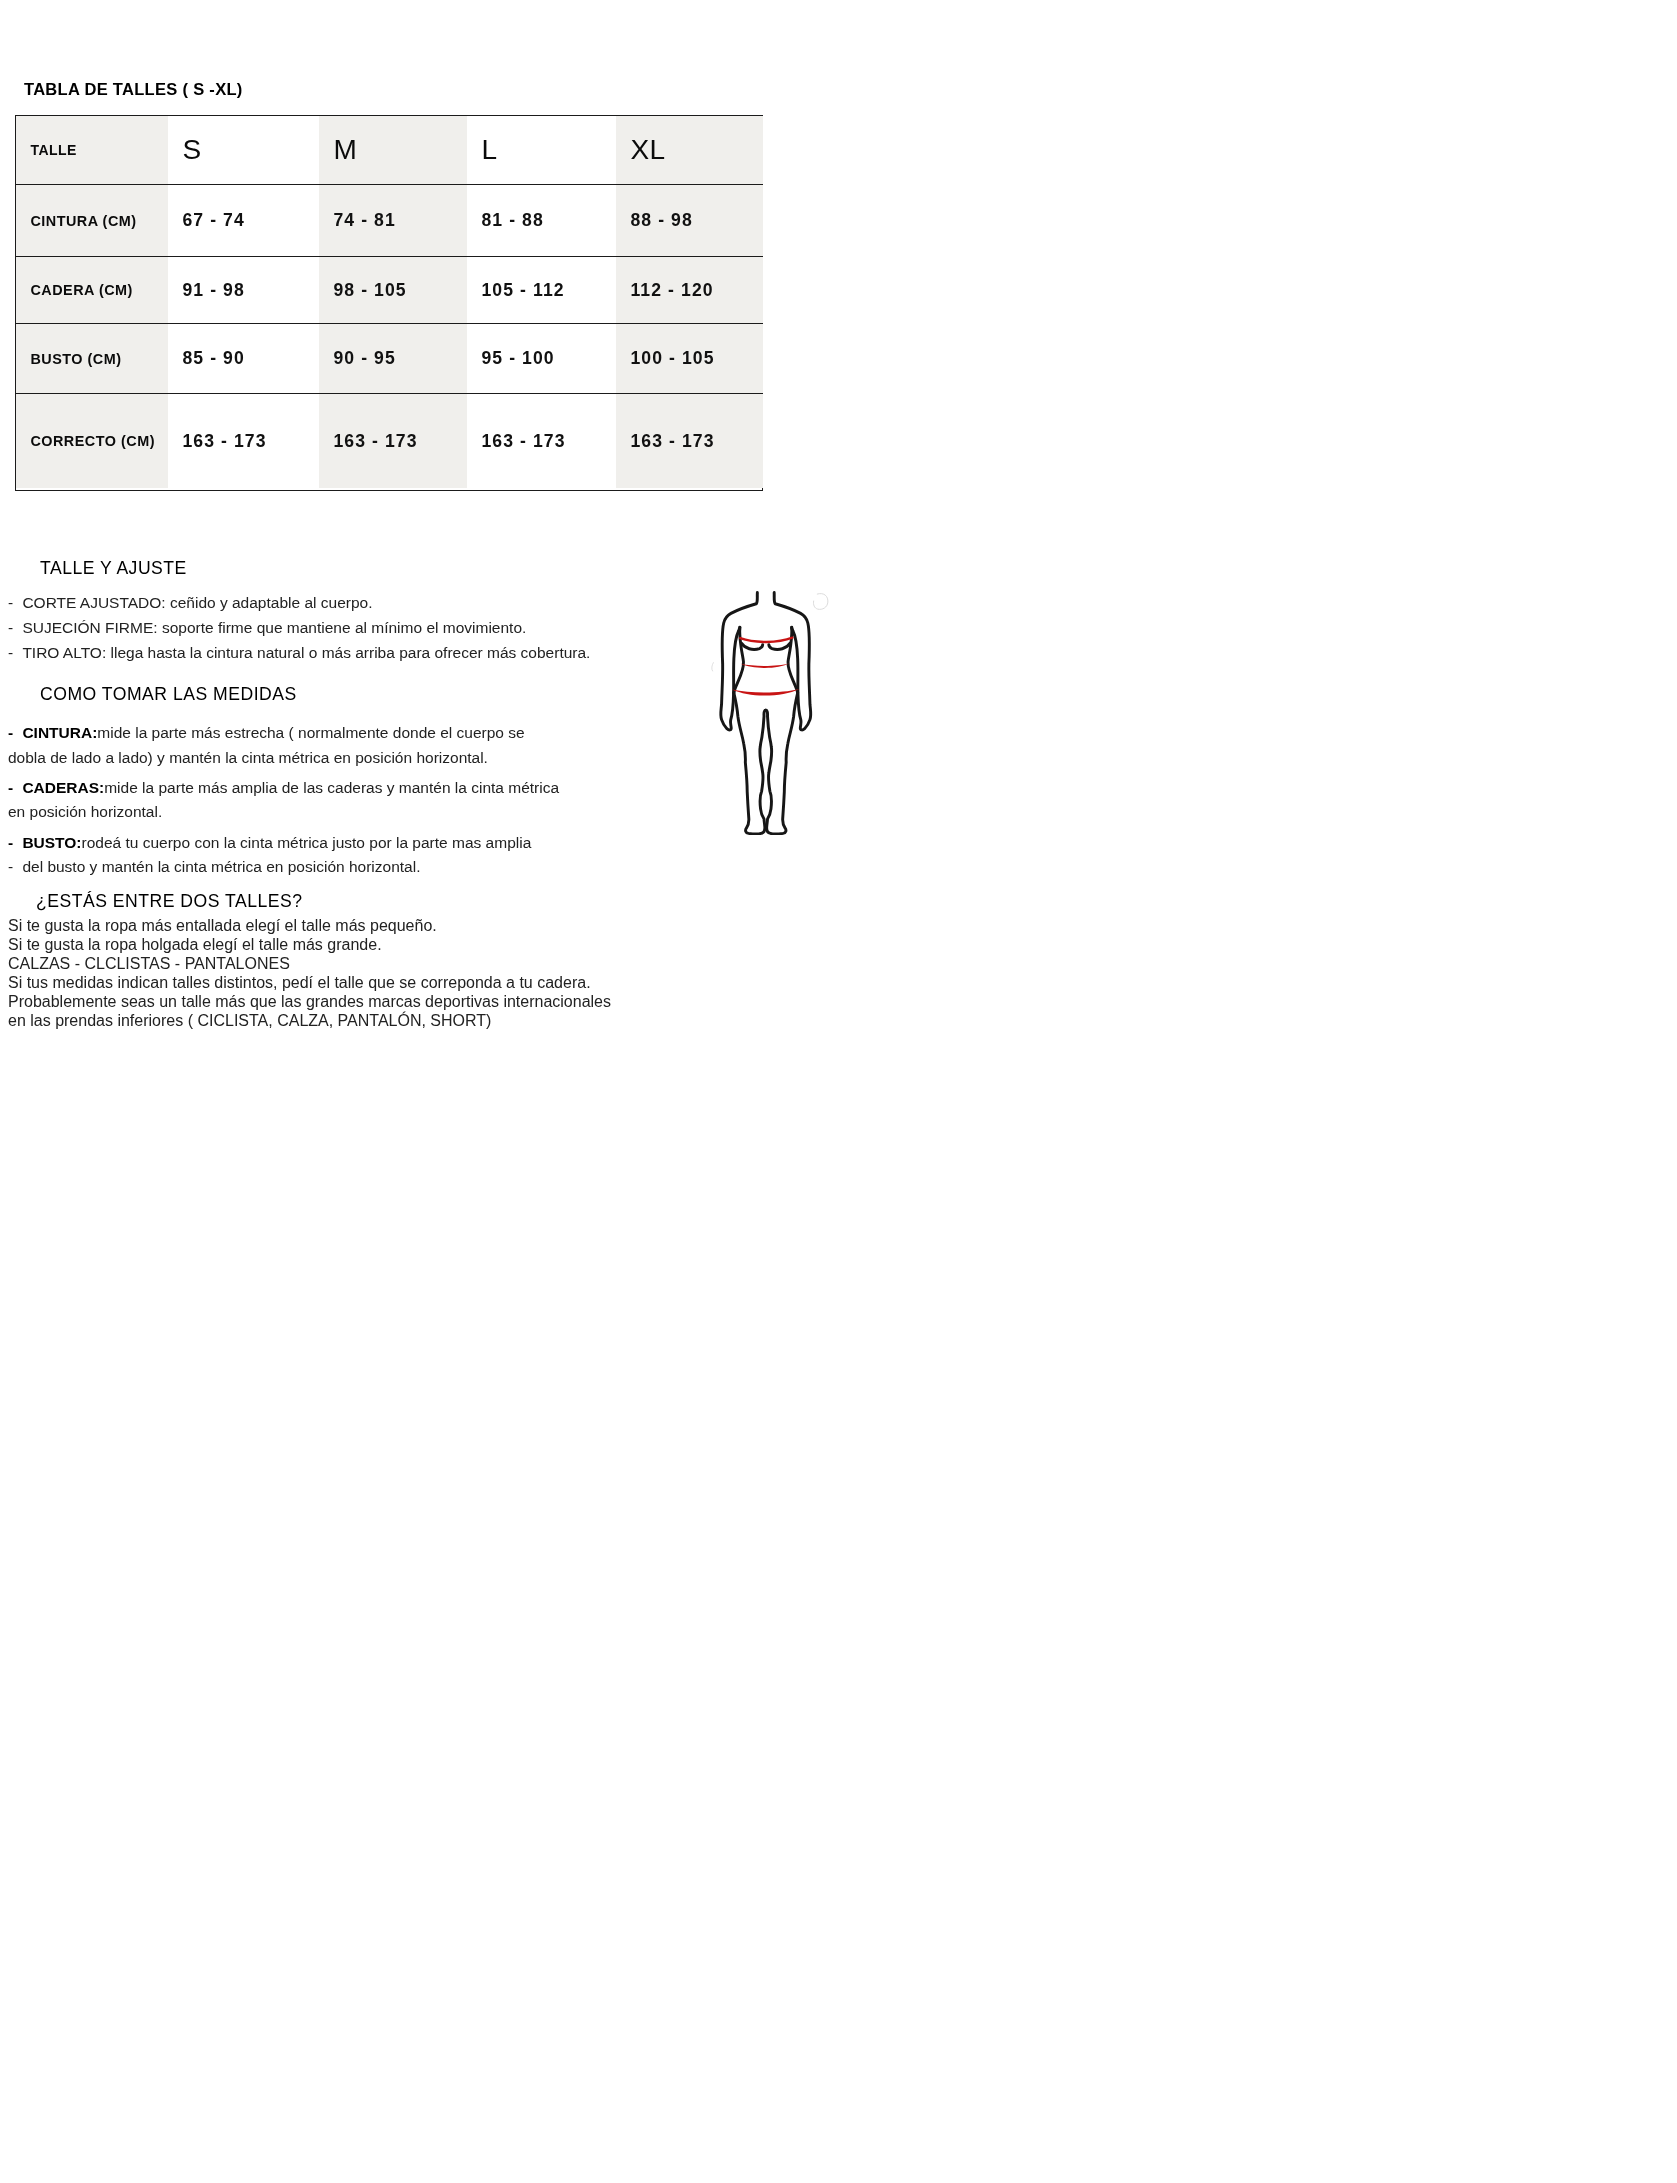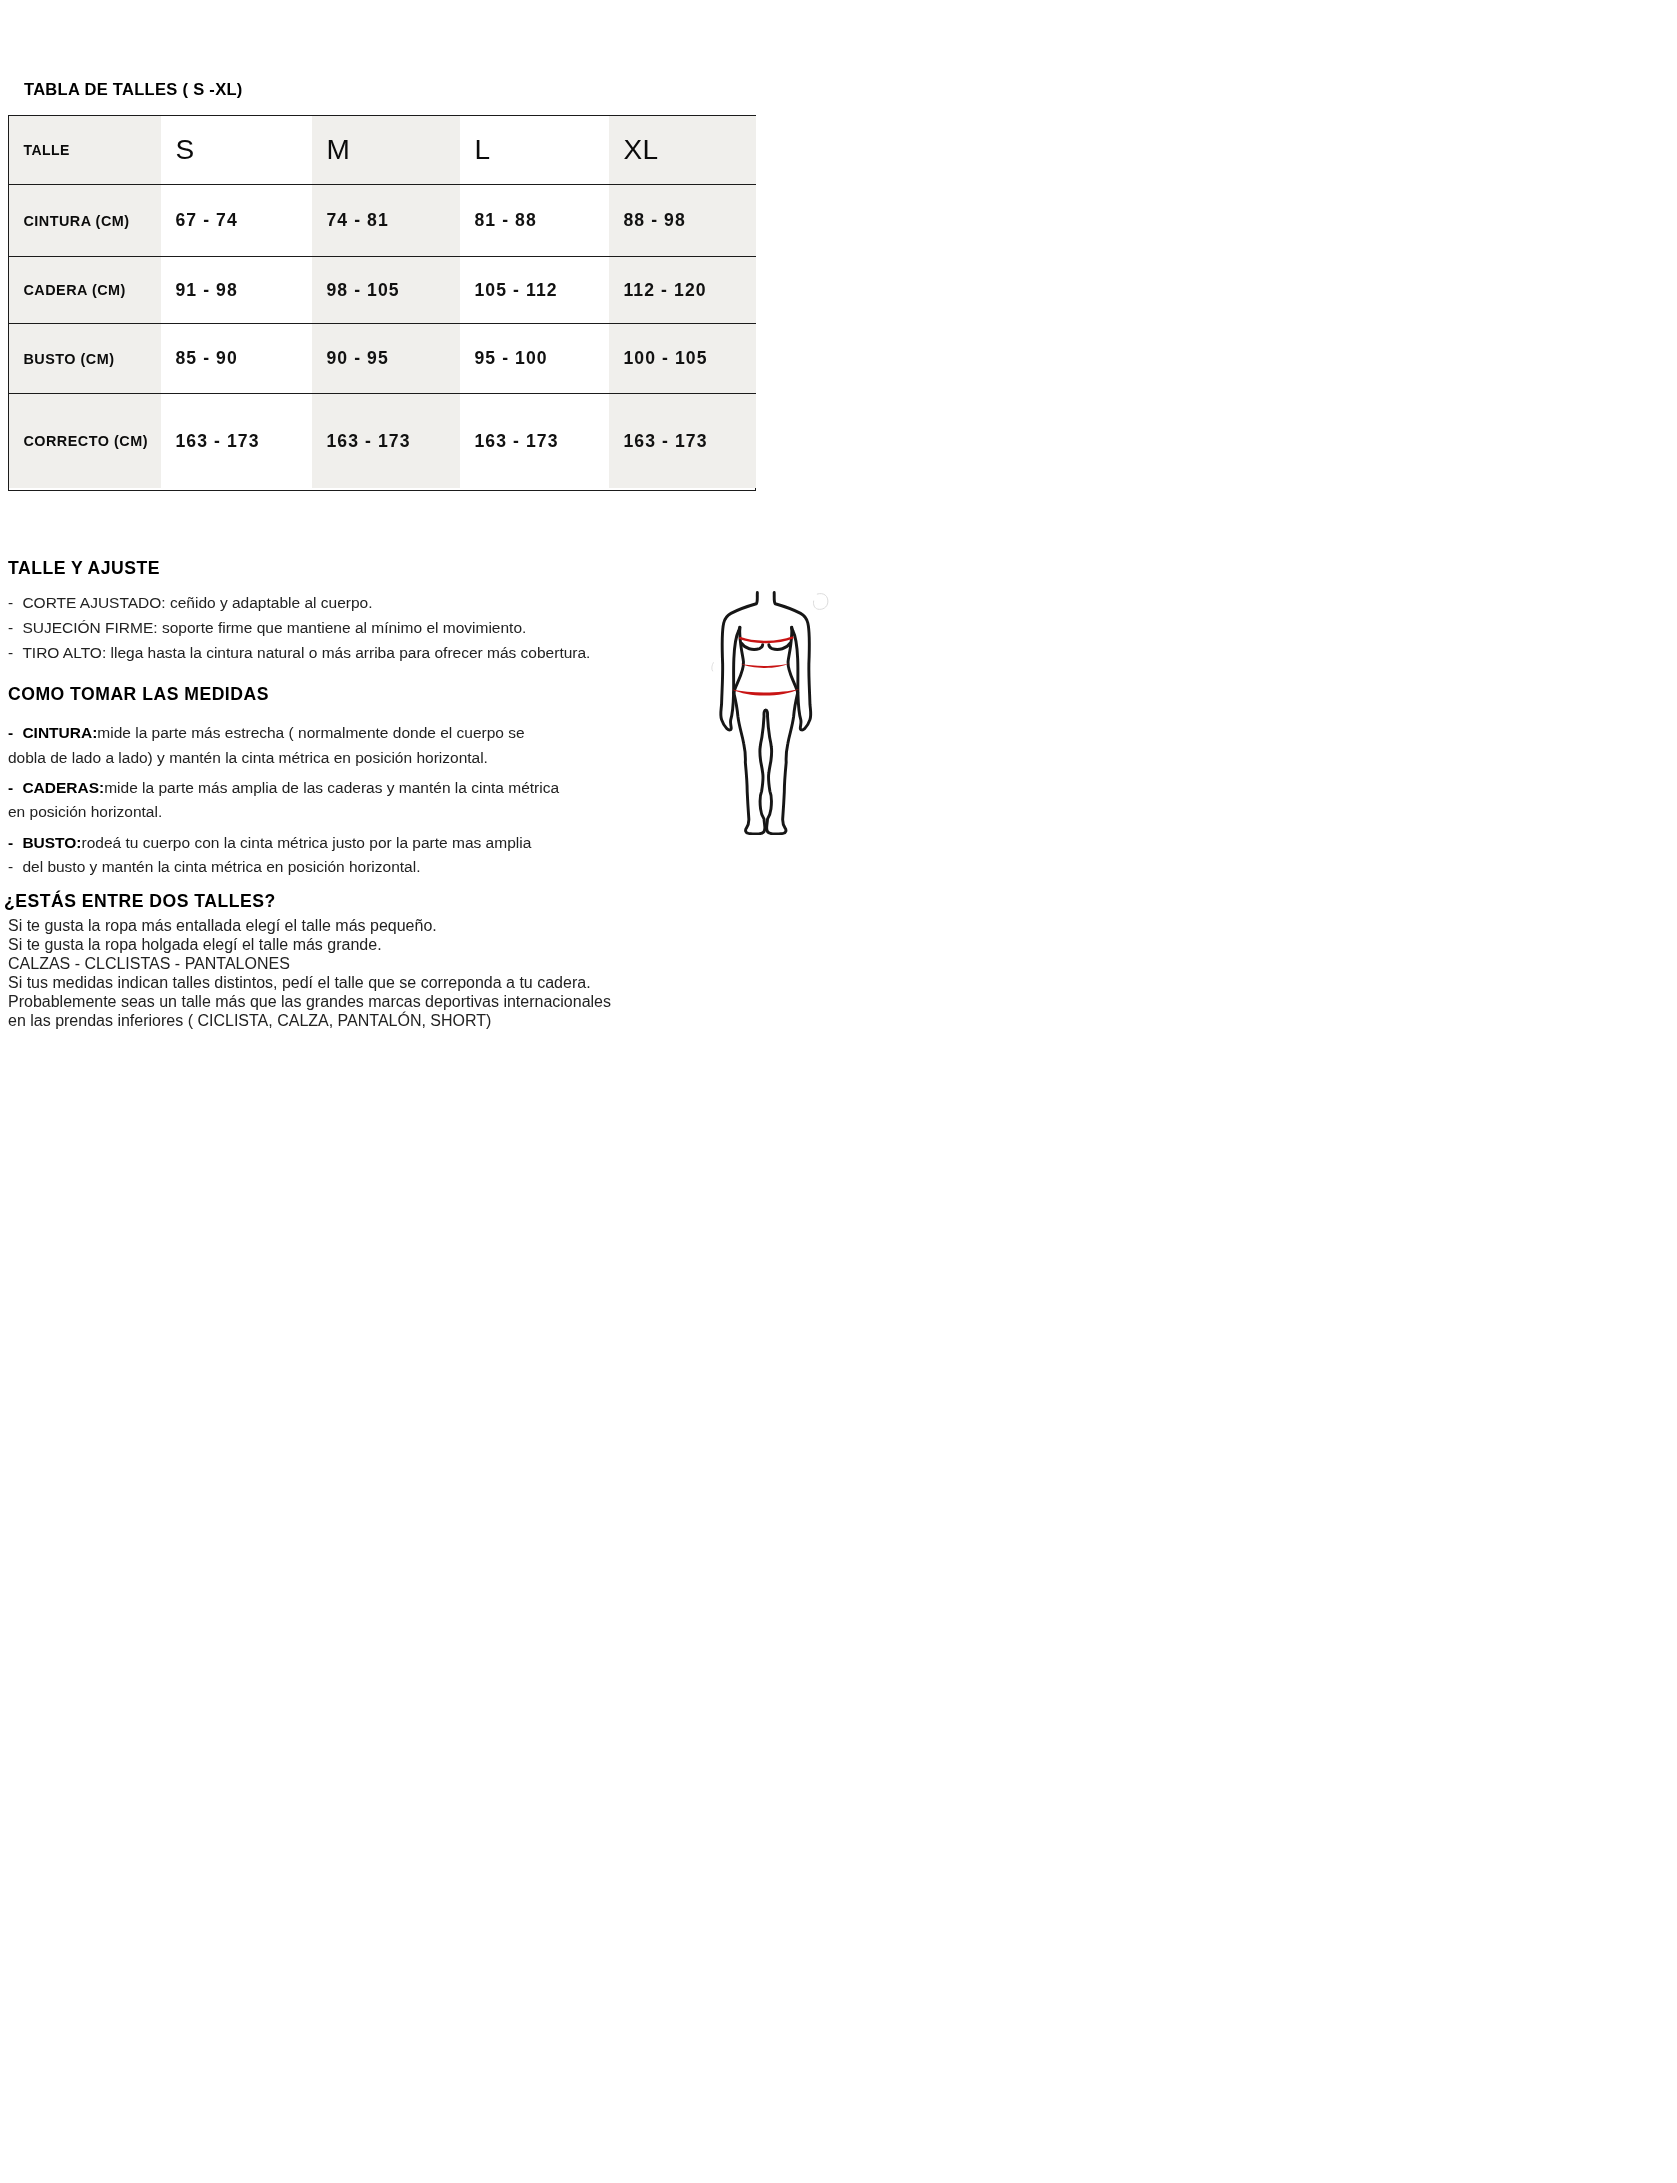--- a/index.html
+++ b/index.html
@@ -8,36 +8,36 @@
     position:relative; width:839px; height:1092px; background:#ffffff;
     font-family:"Liberation Sans","DejaVu Sans",sans-serif; color:#1a1a1a;
     overflow:hidden;
   }
   .abs { position:absolute; }
   .intro { left:8px; top:7.5px; font-size:16px; line-height:24.5px; letter-spacing:0.3px; color:#222; }
   .main-title { left:24px; top:80px; font-size:16.5px; font-weight:700; letter-spacing:0.3px; color:#000; }
 
   
   .size-table {
-    left:8px; top:115px; width:748px; height:376px;
+    left:15px; top:115px; width:748px; height:376px;
     border:1.6px solid #1b1b1b;
     display:grid;
     grid-template-columns:152px 151px 148px 149px 147px;
     grid-template-rows:68px 72px 67px 70px 95px;
   }
   .cell { display:flex; align-items:center; padding-left:14.4px; background:#fff; }
   .cell.shade { background:#f0efec; }
   .cell.rb { border-top:1.6px solid #1b1b1b;align-items:center; }
   .th-talle { font-size:14px; font-weight:700; letter-spacing:0.5px; color:#0b0b0b; }
   .th-size  { font-size:28px; font-weight:400; letter-spacing:0.5px; color:#0b0b0b; }
   .row-label { font-size:14.4px; font-weight:700; letter-spacing:0.5px; color:#0b0b0b; }
   .val { font-size:17.6px; font-weight:700; letter-spacing:1.1px; color:#111; }
 
   
-  .sec-title { font-size:17.6px; font-weight:700; letter-spacing:0.5px; color:#000; }
+  .sec-title { font-size:17.6px; font-weight:400; letter-spacing:0.5px; color:#000;margin-left:32px; }
   .fit-list { left:8px; top:590px; font-size:15.5px; line-height:25px; color:#222; }
   .fit-line { display:flex; }
   .dash { display:inline-block; width:14.4px; flex:0 0 14.4px; }
   .measure-list { left:8px; top:721px; font-size:15.5px; color:#222; }
   .m-item { margin-bottom:5.9px; }
   .m-line { display:flex; line-height:24.5px; }
   .b { font-weight:700; color:#000; }
   .between { left:8px; top:916px; font-size:16px; line-height:19px; color:#222; }
 
   .fig-wrap { left:710px; top:576px; width:119px; height:259px; }

